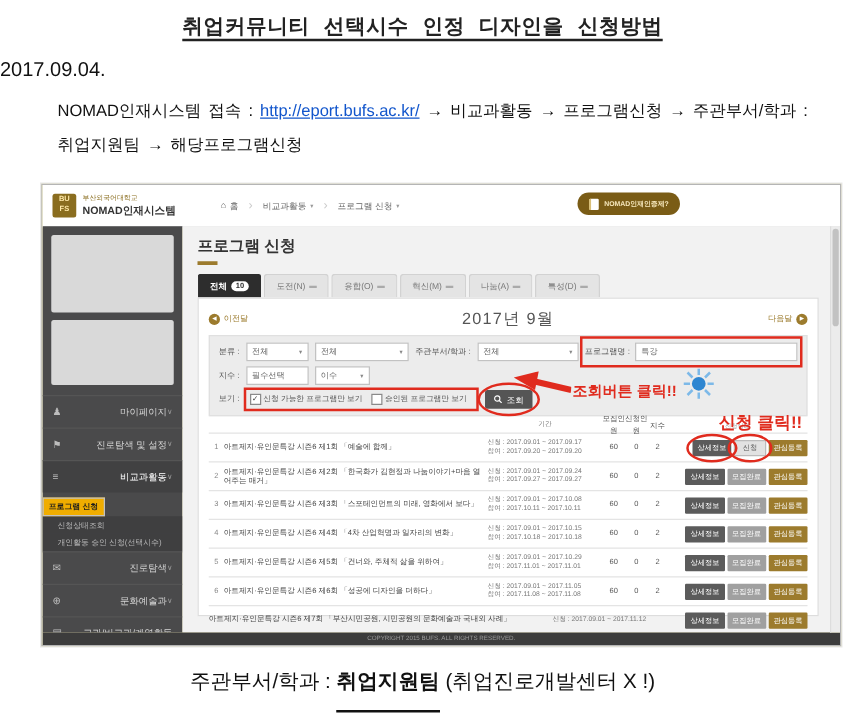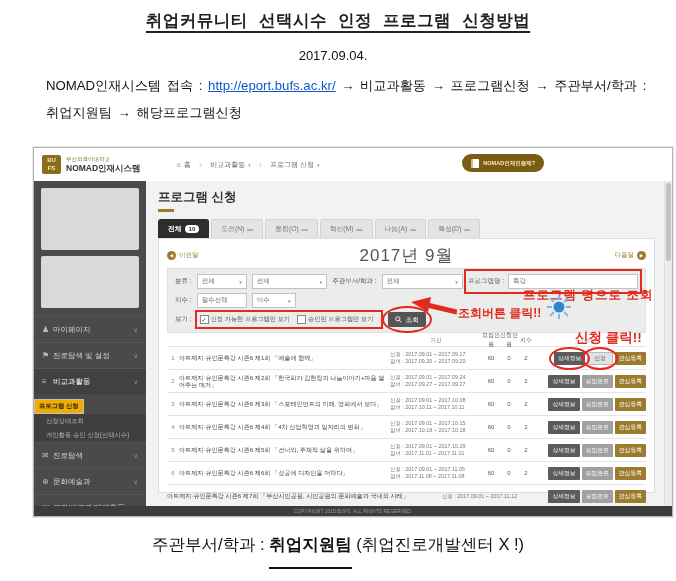--- a/index.html
+++ b/index.html
@@ -3,21 +3,21 @@
 <meta charset="utf-8">
 <style>
   html,body{margin:0;padding:0;}
   body{
     width:676px;height:581px;position:relative;background:#ffffff;
     font-family:"Liberation Sans","DejaVu Sans",sans-serif;color:#222;overflow:hidden;
   }
   
   .doc-title{margin-top:10px;text-align:center;font-size:16.5px;font-weight:bold;letter-spacing:.5px;word-spacing:6px;}
   .doc-title span{text-decoration:underline;text-underline-offset:5px;text-decoration-thickness:1.8px;}
-  .doc-date{margin:16px 26px 0 16px;text-align:center;font-size:13px;color:#111;}
+  .doc-date{margin:16px 26px 0 0;text-align:left;font-size:16px;color:#111;}
   .doc-intro{margin:9px 26px 0 46px;font-size:13.2px;line-height:27px;color:#111;word-spacing:2px;}
   .doc-intro a{color:#1155cc;text-decoration:underline;cursor:pointer;}
   .doc-bottom{position:absolute;left:0;top:534px;width:100%;text-align:center;font-size:16.5px;color:#111;}
   .doc-bottom b{font-weight:bold;border-bottom:2px solid #111;padding-bottom:14px;}
 
   
   .frame{position:absolute;left:33px;top:147px;width:638px;height:368px;background:#fef9c3;
          border:1px solid #b5b5b5;box-shadow:0 0 0 1px #e8e8e8;overflow:hidden;font-family:"Liberation Sans","DejaVu Sans",sans-serif;}
 
   
@@ -39,42 +39,42 @@
 
   
   .sidebar{position:absolute;left:0;top:33px;width:112px;bottom:10px;background:#4a4a4b;}
   .side-box{background:#d9d9d9;border-radius:2px;margin:7px 7px 0 7px;}
   .side-box.b1{height:62px;}
   .side-box.b2{height:52px;margin-top:6px;}
   .menu{margin-top:8px;}
   .menu-item{height:25px;display:flex;align-items:center;padding:0 8px;color:#d5d5d5;font-size:7.5px;
              border-top:1px solid #555;cursor:pointer;}
   .menu-item .mi{width:11px;color:#bdbdbd;font-size:8px;}
-  .menu-item .ml{flex:1;white-space:nowrap;overflow:hidden;}
+  .menu-item .ml{flex:1;white-space:nowrap;overflow:hidden;text-align:right;}
   .menu-item .mc{font-size:6px;color:#9a9a9a;}
   .menu-item.active{background:#414142;color:#fff;}
   .submenu-item{height:14px;display:flex;align-items:center;padding:0 8px 0 12px;font-size:6.3px;color:#b5b5b5;
                 background:#3f3f40;cursor:pointer;white-space:nowrap;overflow:hidden;}
   .submenu-item.sel{background:#f0ad00;color:#1d1d1d;font-weight:bold;}
 
   
   .main{position:absolute;left:112px;top:33px;right:7px;bottom:10px;background:#f2f2f2;padding:8px 10px 0 12px;}
   .page-title{font-size:12.5px;font-weight:bold;color:#333;}
   .title-bar{width:16px;height:3px;background:#9c7b2d;margin-top:3px;}
   .tabs{display:flex;margin-top:7px;gap:2px;}
   .tab{background:#e4e4e4;border:1px solid #d2d2d2;border-bottom:none;color:#777;font-size:6.8px;
        padding:4px 9px;border-radius:3px 3px 0 0;display:flex;align-items:center;gap:3px;cursor:pointer;}
   .tab .tdash{color:#aaa;font-size:6px;}
   .tab.active{background:#2d2d2d;border-color:#2d2d2d;color:#fff;font-weight:bold;}
   .tab .badge{background:#fff;color:#2d2d2d;border-radius:7px;font-size:6px;padding:0 4px;line-height:8px;font-weight:bold;}
   .card{background:#fff;border:1px solid #ddd;padding:6px 8px 0 8px;position:relative;height:247px;}
   .month-row{display:flex;align-items:center;justify-content:space-between;height:20px;}
   .mv{display:flex;align-items:center;gap:3px;color:#9c7b2d;font-size:6.5px;cursor:pointer;}
   .mv .mcirc{width:9px;height:9px;border-radius:50%;background:#9c7b2d;color:#fff;font-size:4.5px;display:flex;align-items:center;justify-content:center;}
-  .month-title{font-size:17px;color:#555;letter-spacing:1px;}
+  .month-title{font-size:13px;color:#555;letter-spacing:1px;}
 
   .filterbox{background:#ececec;border:1px solid #e0e0e0;margin-top:3px;padding:5px 7px 5px 7px;font-size:6.5px;color:#555;}
   .frow{display:flex;align-items:center;gap:5px;margin-bottom:4px;}
   .frow:last-child{margin-bottom:0;}
   .flabel{color:#555;white-space:nowrap;}
   .sel,.inp{background:#fff;border:1px solid #c2c2c2;height:13px;display:inline-flex;align-items:center;
             padding:0 4px;color:#666;cursor:pointer;}
   .sel{justify-content:space-between;}
   .sel .caret{font-size:5px;color:#888;margin-left:5px;}
   .w54{width:54px;} .w88{width:88px;} .w96{width:96px;} .w34{width:34px;} .w40{width:40px;} .w120{width:120px;}
@@ -117,21 +117,21 @@
   .ann-program{left:489px;top:139px;font-size:12.5px;letter-spacing:1px;}
   .ann-search{left:424px;top:157px;font-size:12px;}
   .ann-detail{left:389px;top:197px;font-size:12.5px;letter-spacing:1px;}
   .ann-apply{left:541px;top:158px;font-size:13.5px;margin-top:23px;}
   .ann-arrow{left:377px;top:149px;}
   .ann-sun{left:512px;top:146px;}
 </style>
 </head>
 <body>
 
-<div class="doc-title"><span>취업커뮤니티 선택시수 인정 프로그램 신청방법</span></div>
+<div class="doc-title"><span>취업커뮤니티 선택시수 인정 디자인을 신청방법</span></div>
 <div class="doc-date">2017.09.04.</div>
 <div class="doc-intro"><span>NOMAD인재시스템 접속 : </span><a>http://eport.bufs.ac.kr/</a><span> → 비교과활동 → 프로그램신청 → 주관부서/학과 : 취업지원팀 → 해당프로그램신청</span></div>
 
 <div class="frame">
 
   <div class="sh-header">
     <div class="logo-badge">
       <span>BU</span>
       <span>FS</span>
     </div>
@@ -439,21 +439,20 @@
   </div>
 
   <div class="sh-footer">
     <span>COPYRIGHT 2015 BUFS. ALL RIGHTS RESERVED.</span>
   </div>
 
   <div class="scrollbar">
     <div class="scroll-thumb"></div>
   </div>
 
-  <div class="ann ann-program">프로그램 명으로 조회</div>
   <div class="ann ann-search">조회버튼 클릭!!</div>
   <div class="ann ann-apply">신청 클릭!!</div>
   <div class="ann ann-arrow">
     <svg width="46" height="20" viewBox="0 0 46 20">
       <line x1="46" y1="15" x2="16" y2="8" stroke="#e02b1e" stroke-width="5"></line>
       <polygon points="0,5 20,0 17,15" fill="#e02b1e"></polygon>
     </svg>
   </div>
   <div class="ann ann-sun">
     <svg width="26" height="26" viewBox="0 0 26 26">

